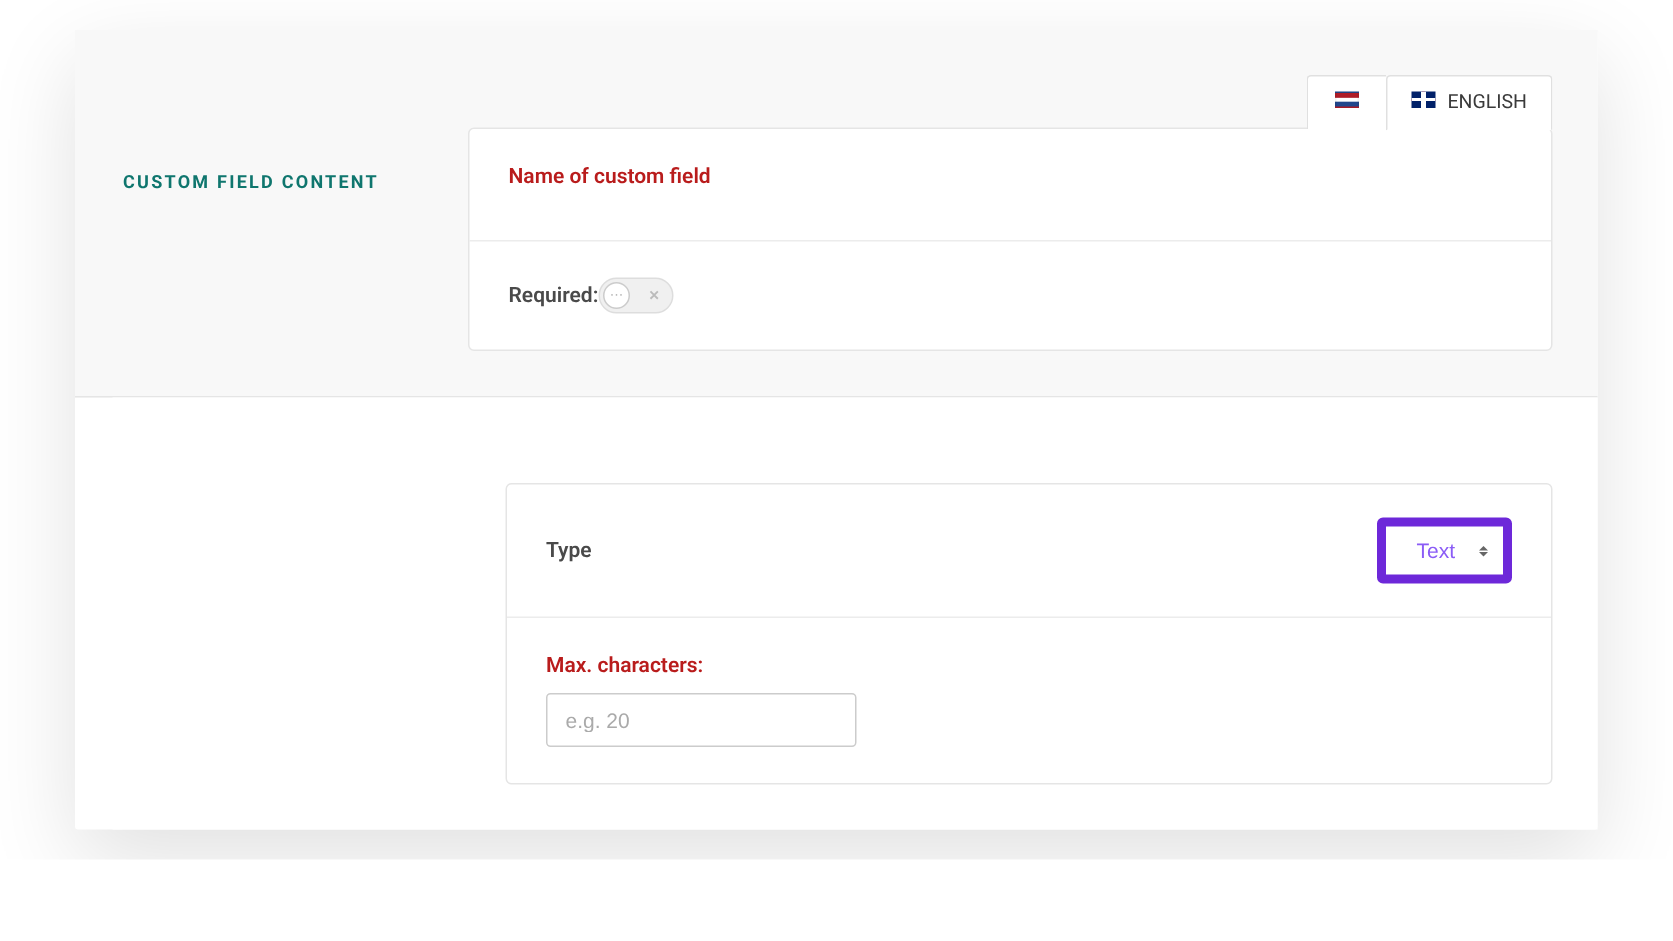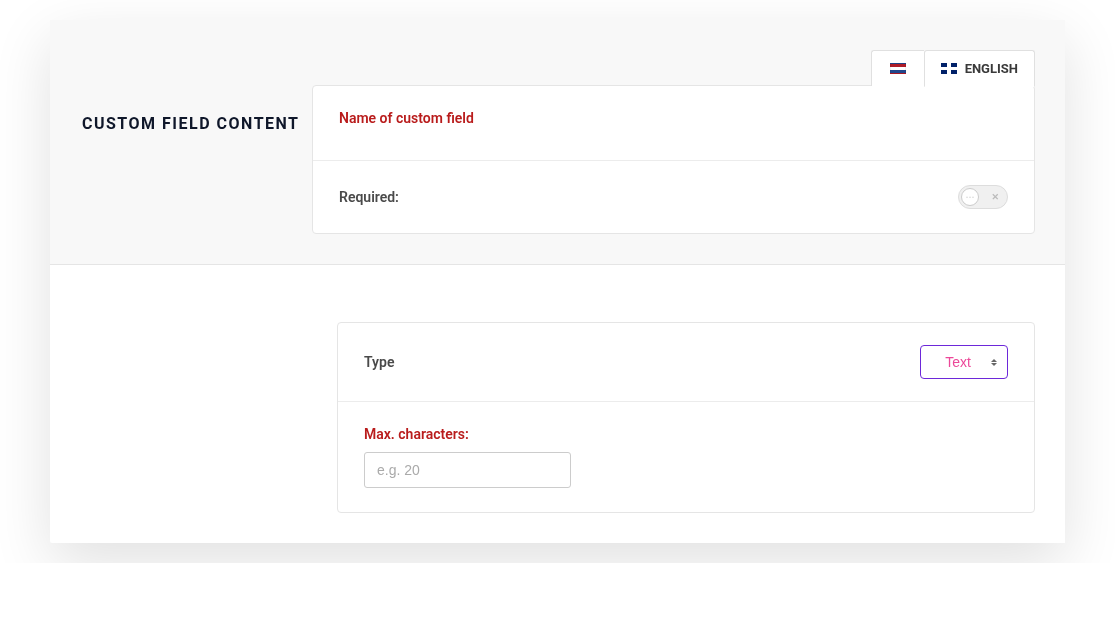--- a/index.html
+++ b/index.html
@@ -27,27 +27,27 @@
     }
     .lang-tabs {
       display: flex;
       justify-content: flex-end;
       padding-right: 30px;
       z-index: 10;
       position: relative;
     }
     .lang-tab {
       display: flex;
-      align-items: center;
+      align-items: flex-start;
       gap: 8px;
       border: 1px solid #e0e0e0;
       background: #fff;
       padding: 10px 16px;
       font-size: 13px;
-      font-weight: 700;
+      font-weight: 400;
       color: #3a3a3a;
       cursor: pointer;
       border-bottom: none;
       border-radius: 3px 3px 0 0;
     }
     .lang-tab:first-child {
       border-right: none;
       border-radius: 3px 0 0 0;
       padding: 10px 18px;
     }
@@ -78,24 +78,24 @@
       content: "";
       position: absolute;
       inset: 0;
       background:
         linear-gradient(to bottom, transparent 40%, #fff 40%, #fff 60%, transparent 60%),
         linear-gradient(to right, transparent 40%, #fff 40%, #fff 60%, transparent 60%),
         linear-gradient(to bottom, transparent 44%, #C8102E 44%, #C8102E 56%, transparent 56%),
         linear-gradient(to right, transparent 44%, #C8102E 44%, #C8102E 56%, transparent 56%);
     }
     .section-title {
-      font-size: 16px;
+      font-size: 12px;
       font-weight: 700;
       letter-spacing: 1.5px;
-      color: #0f172a;
+      color: #0f766e;
       text-transform: uppercase;
       padding-left: 32px;
     }
     .content-row {
       display: flex;
       align-items: flex-start;
       padding: 0 30px 30px 0;
     }
     .sidebar-label {
       width: 262px;
@@ -153,21 +153,20 @@
       font-size: 13px;
       color: #999;
       padding-top: 2px;
       margin-left: -1px;
       height: 24px;
       align-self: flex-start;
     }
     .inline-row {
       display: flex;
       align-items: center;
-      justify-content: space-between;
     }
     .inline-label {
       font-size: 14px;
       font-weight: 600;
       color: #4a4a4a;
     }
     .toggle {
       width: 50px;
       height: 24px;
       background: #f0f0f0;
@@ -212,26 +211,26 @@
       padding: 0;
     }
     .bottom-section .sidebar-label {
       width: 262px;
     }
     .select-wrapper {
       position: relative;
       display: inline-block;
     }
     .select-btn {
-      border: 1px solid #6d28d9;
+      border: 6px solid #6d28d9;
       border-radius: 4px;
       background: #fff;
       padding: 8px 32px 8px 20px;
       font-size: 14px;
-      color: #ec4899;
+      color: #8b5cf6;
       cursor: pointer;
       display: inline-flex;
       align-items: center;
       gap: 10px;
       position: relative;
       min-width: 88px;
       justify-content: center;
     }
     .select-caret {
       position: absolute;

